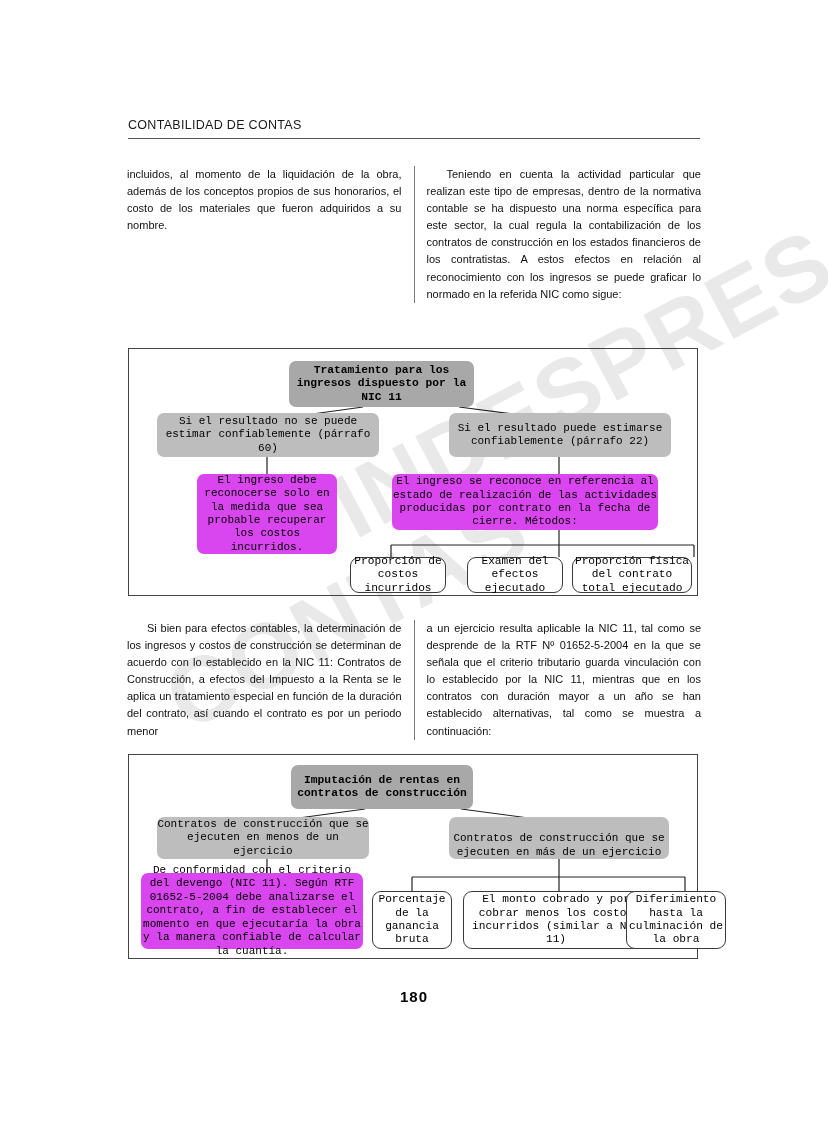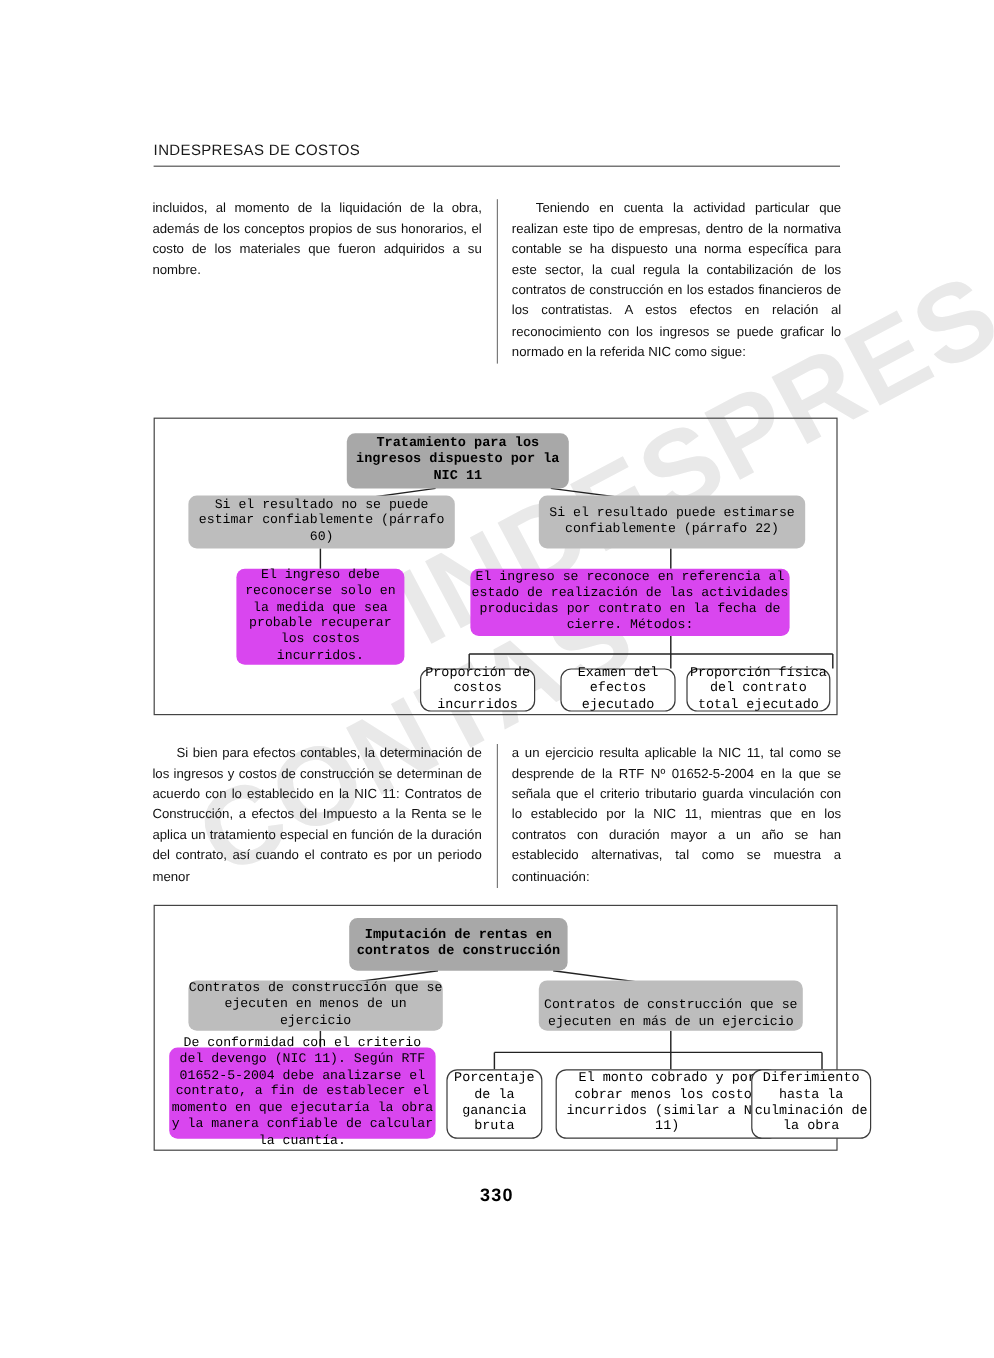--- a/index.html
+++ b/index.html
@@ -190,21 +190,21 @@
 <body>
 
 <div class="page">
 
   <div class="watermark">
     <div class="wm-text wm1">INDESPRESAS</div>
     <div class="wm-text wm2">CONTAS</div>
   </div>
 
   <div class="header">
-    <div class="header-title">INDESPRESAS DE COSTOS</div>
+    <div class="header-title">CONTABILIDAD DE CONTAS</div>
     <div class="header-rule"></div>
   </div>
 
   <div class="cols block1">
     <div class="col left">
       <p>incluidos, al momento de la liquidación de la obra, además de los conceptos propios de sus honorarios, el costo de los materiales que fueron adquiridos a su nombre.</p>
     </div>
     <div class="divider"></div>
     <div class="col right">
       <p class="indent">Teniendo en cuenta la actividad particular que realizan este tipo de empresas, dentro de la normativa contable se ha dispuesto una norma específica para este sector, la cual regula la contabilización de los contratos de construcción en los estados financieros de los contratistas. A estos efectos en relación al reconocimiento con los ingresos se puede graficar lo normado en la referida NIC como sigue:</p>
@@ -313,15 +313,15 @@
       <div class="node white" style="left:334px; top:136px; width:186px; height:58px;">
         <span>El monto cobrado y por cobrar menos los costos incurridos (similar a NIC 11)</span>
       </div>
 
       <div class="node white" style="left:497px; top:136px; width:100px; height:58px;">
         <span>Diferimiento hasta la culminación de la obra</span>
       </div>
     </div>
   </div>
 
-  <div class="page-number">330</div>
+  <div class="page-number">180</div>
 
 </div>
 
 </body></html>

